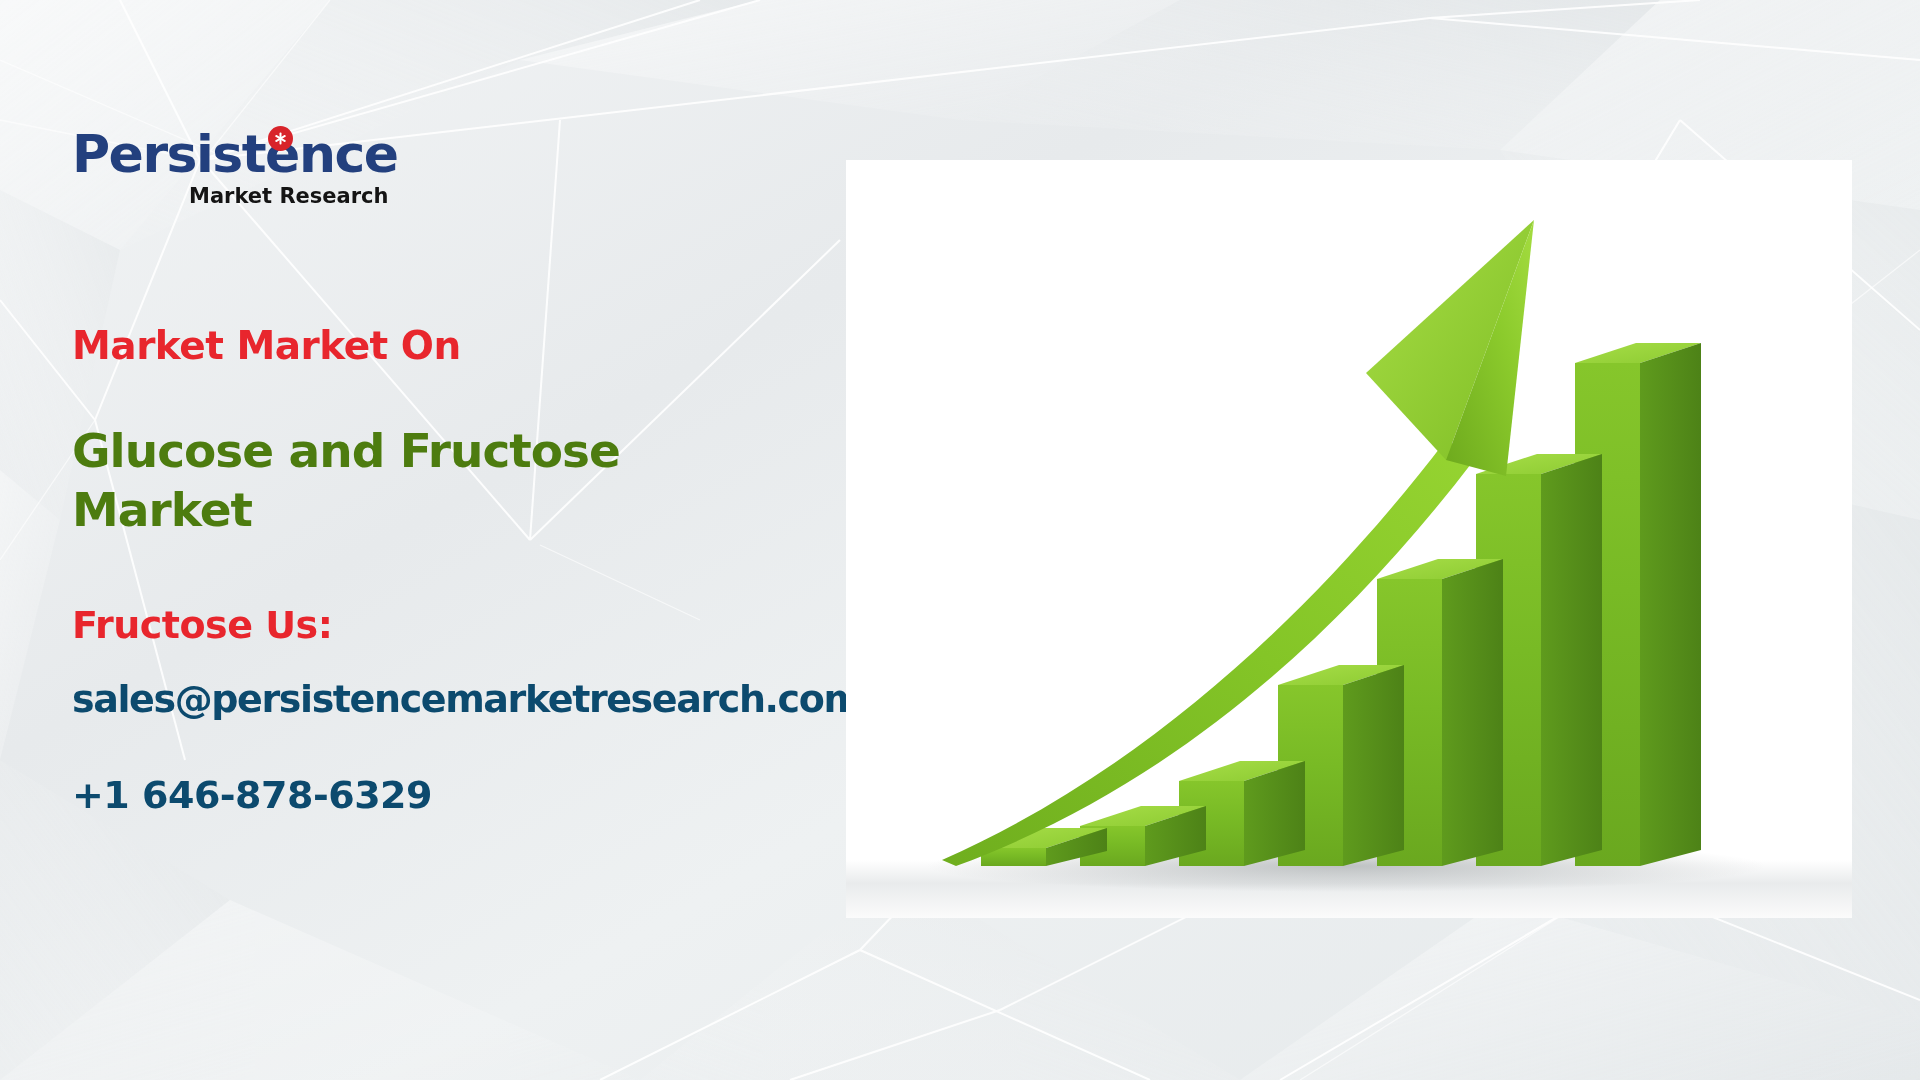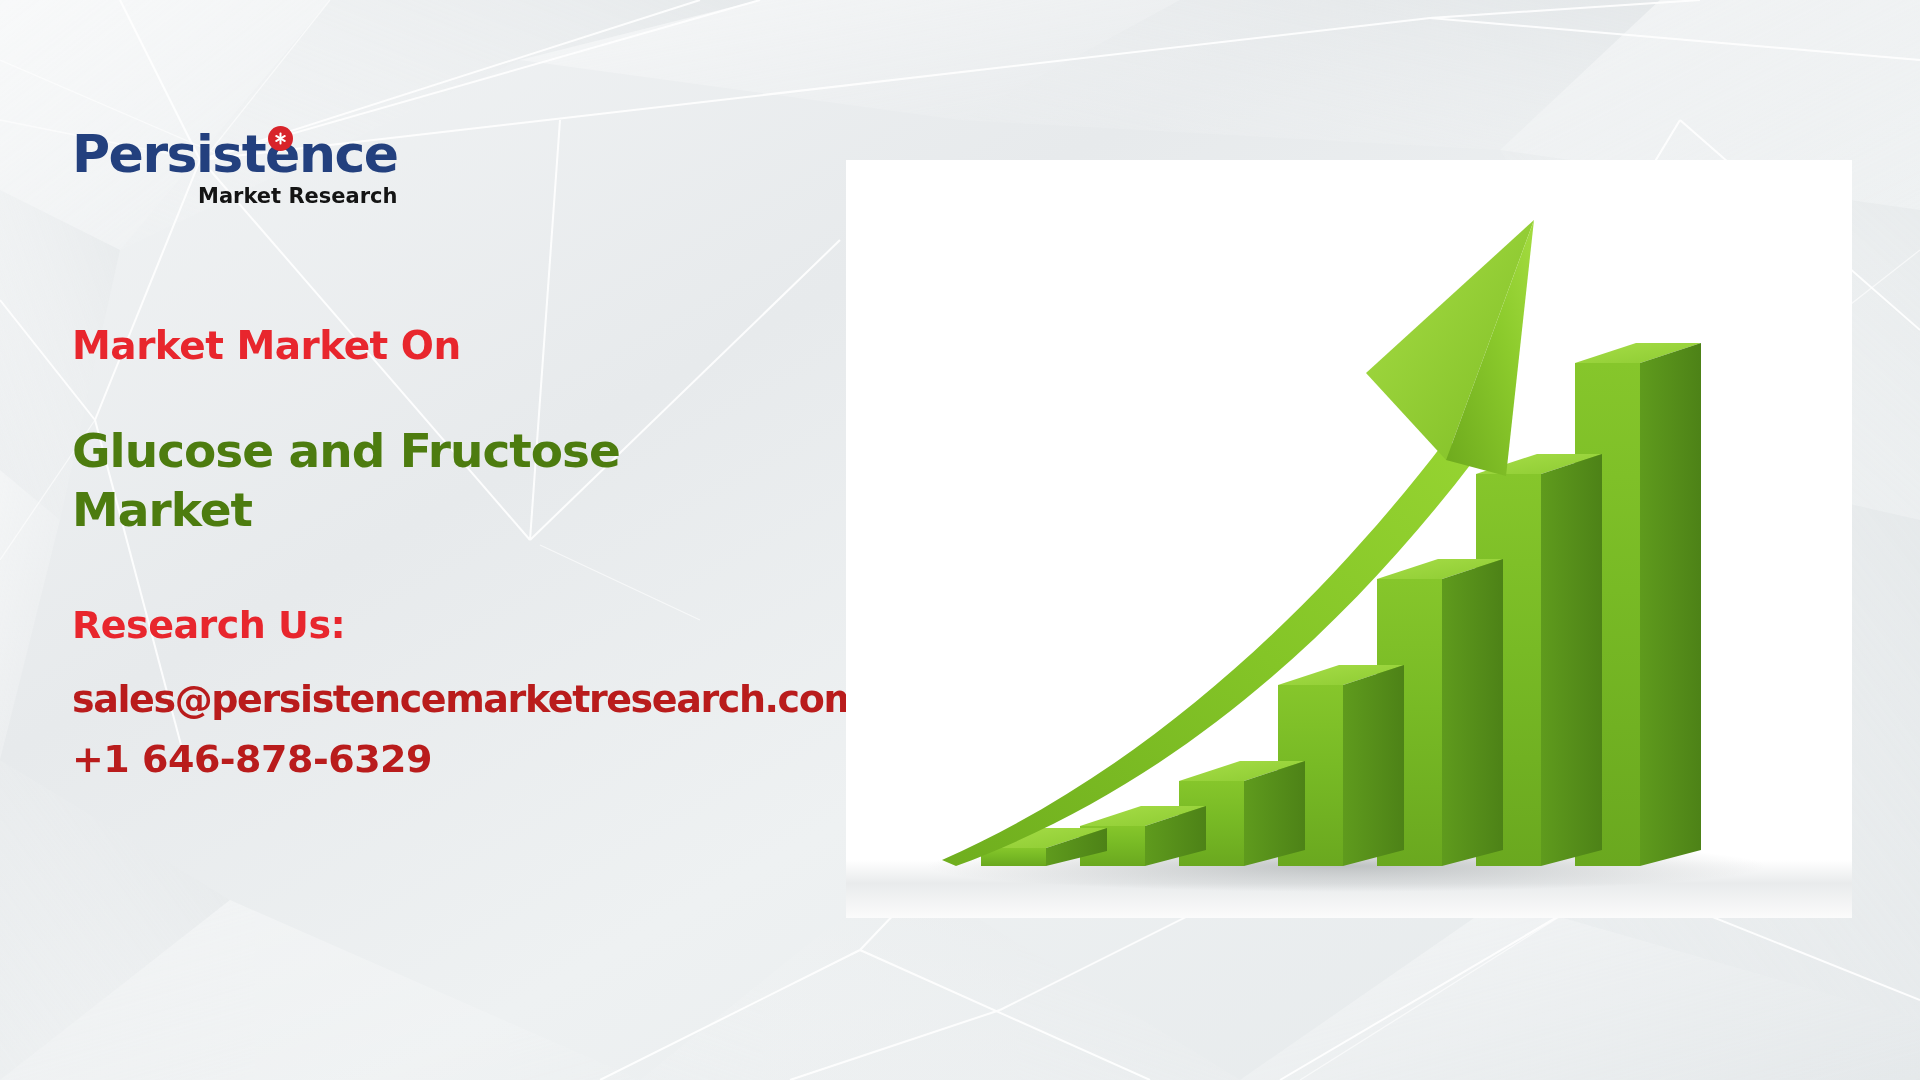--- a/index.html
+++ b/index.html
@@ -41,21 +41,21 @@
     left:196px; top:8px;
     width:25px; height:25px;
     border-radius:50%;
     background:#d8232a;
     display:flex; align-items:center; justify-content:center;
     z-index:3;
   }
   .logo-dot svg { display:block; }
   .logo-sub {
     position:absolute;
-    left:126px; top:66px;
+    left:117px; top:66px;
     font-family:"DejaVu Sans", sans-serif;
     font-weight:bold;
     font-size:21px;
     letter-spacing:0px;
     color:#141414;
     white-space:nowrap;
   }
 
   
   .kicker {
@@ -83,25 +83,25 @@
     font-weight:bold;
     font-size:38px;
     color:#e8262d;
     letter-spacing:-0.5px;
   }
   .contact-line {
     margin-top:30px;
     font-family:"DejaVu Sans", sans-serif;
     font-weight:bold;
     font-size:38px;
-    color:#b91c1c;
+    color:#0c4a6e;
     letter-spacing:-1.4px;
     white-space:nowrap;
   }
-  .contact-line.phone { margin-top:16px; letter-spacing:-0.5px; }
+  .contact-line.phone { margin-top:52px; letter-spacing:-0.5px; }
 
   
   .panel {
     position:absolute;
     left:846px; top:160px;
     width:1006px; height:758px;
     background:#ffffff;
   }
   .chart-area {
     position:absolute;
@@ -198,21 +198,21 @@
           </g>
         </svg>
       </div>
       <div class="logo-sub">Market Research</div>
     </div>
 
     <div class="kicker">Market Market On</div>
 
     <h1 class="title">Glucose and Fructose Market</h1>
 
-    <div class="contact-label">Research Us:</div>
+    <div class="contact-label">Fructose Us:</div>
 
     <div class="contact-line email">sales@persistencemarketresearch.com</div>
 
     <div class="contact-line phone">+1 646-878-6329</div>
   </div>
 
   <div class="panel">
     <div class="chart-area">
       <svg class="chart-svg" viewBox="0 0 1006 758" preserveAspectRatio="xMidYMid meet">
         <defs>

